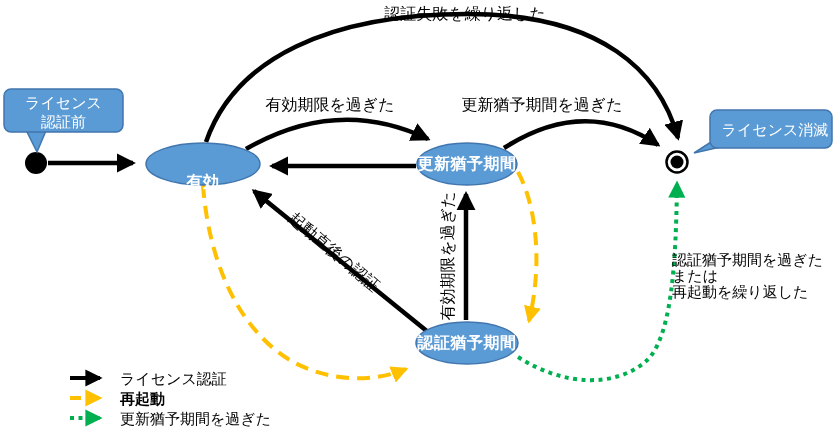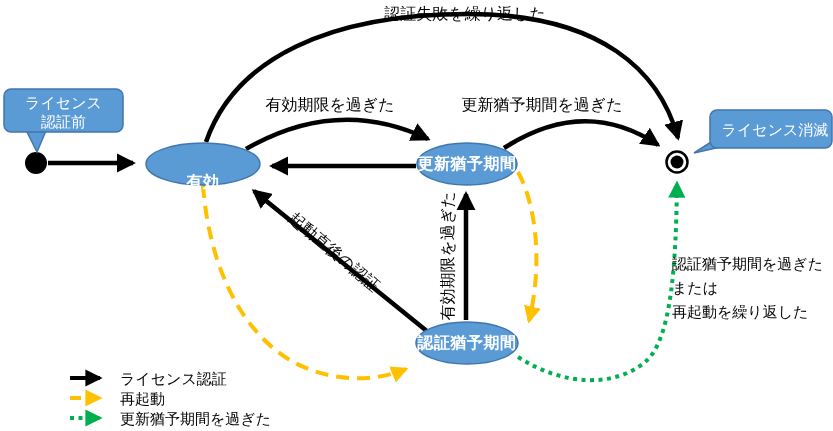--- a/index.html
+++ b/index.html
@@ -15,21 +15,21 @@
   .state-lbl{
     position:absolute;color:#fff;font-weight:bold;font-size:16px;white-space:nowrap;
     transform:translate(-50%,-50%);letter-spacing:0.5px;
   }
   .callout-txt{
     position:absolute;display:flex;align-items:center;justify-content:center;
     color:#fff;font-size:15px;text-align:center;white-space:pre-line;line-height:19px;
   }
   .rot-vert{transform:translate(-50%,-50%) rotate(-90deg);white-space:nowrap;}
   .rot-diag{transform:translate(-50%,-50%) rotate(40deg);white-space:nowrap;}
-  .multiline{font-size:15px;line-height:24px;}
+  .multiline{font-size:15px;line-height:16px;}
   .legend-lbl{font-size:15px;line-height:20px;white-space:nowrap;}
 </style>
 </head>
 <body>
 
 <div class="stage">
 
   <svg width="833" height="431" viewBox="0 0 833 431">
     <defs>
       <marker id="ab" viewBox="0 0 10 10" refX="8.5" refY="5" markerWidth="4.3" markerHeight="4.3" orient="auto-start-reverse">
@@ -85,17 +85,17 @@
   <div class="lbl center" style="left:330px;top:95px;">有効期限を過ぎた</div>
   <div class="lbl center" style="left:542px;top:95px;">更新猶予期間を過ぎた</div>
   <div class="lbl rot-vert" style="left:448px;top:256px;">有効期限を過ぎた</div>
   <div class="lbl rot-diag" style="left:334px;top:252px;">起動直後の認証</div>
   <div class="lbl multiline" style="left:672px;top:252px;">認証猶予期間を過ぎた
 または
 再起動を繰り返した</div>
 
   <div>
     <div class="lbl legend-lbl" style="left:120px;top:369px;">ライセンス認証</div>
-    <div class="lbl legend-lbl" style="left:120px;top:389px;">再起動</div>
+    <div class="lbl legend-lbl" style="left:120px;top:389px;font-weight:bold;">再起動</div>
     <div class="lbl legend-lbl" style="left:120px;top:409px;">更新猶予期間を過ぎた</div>
   </div>
 
 </div>
 
 </body></html>

